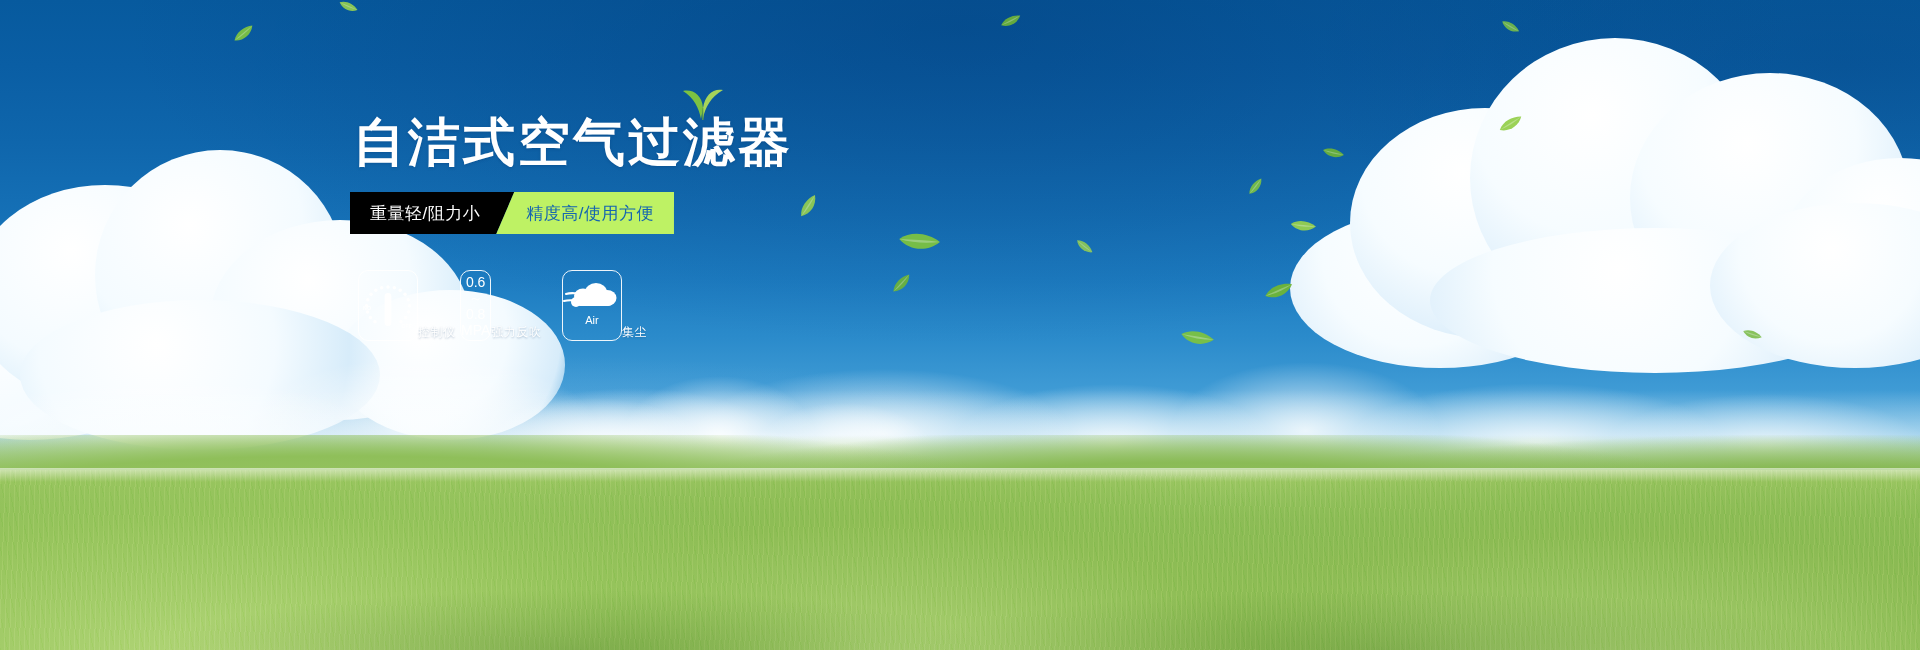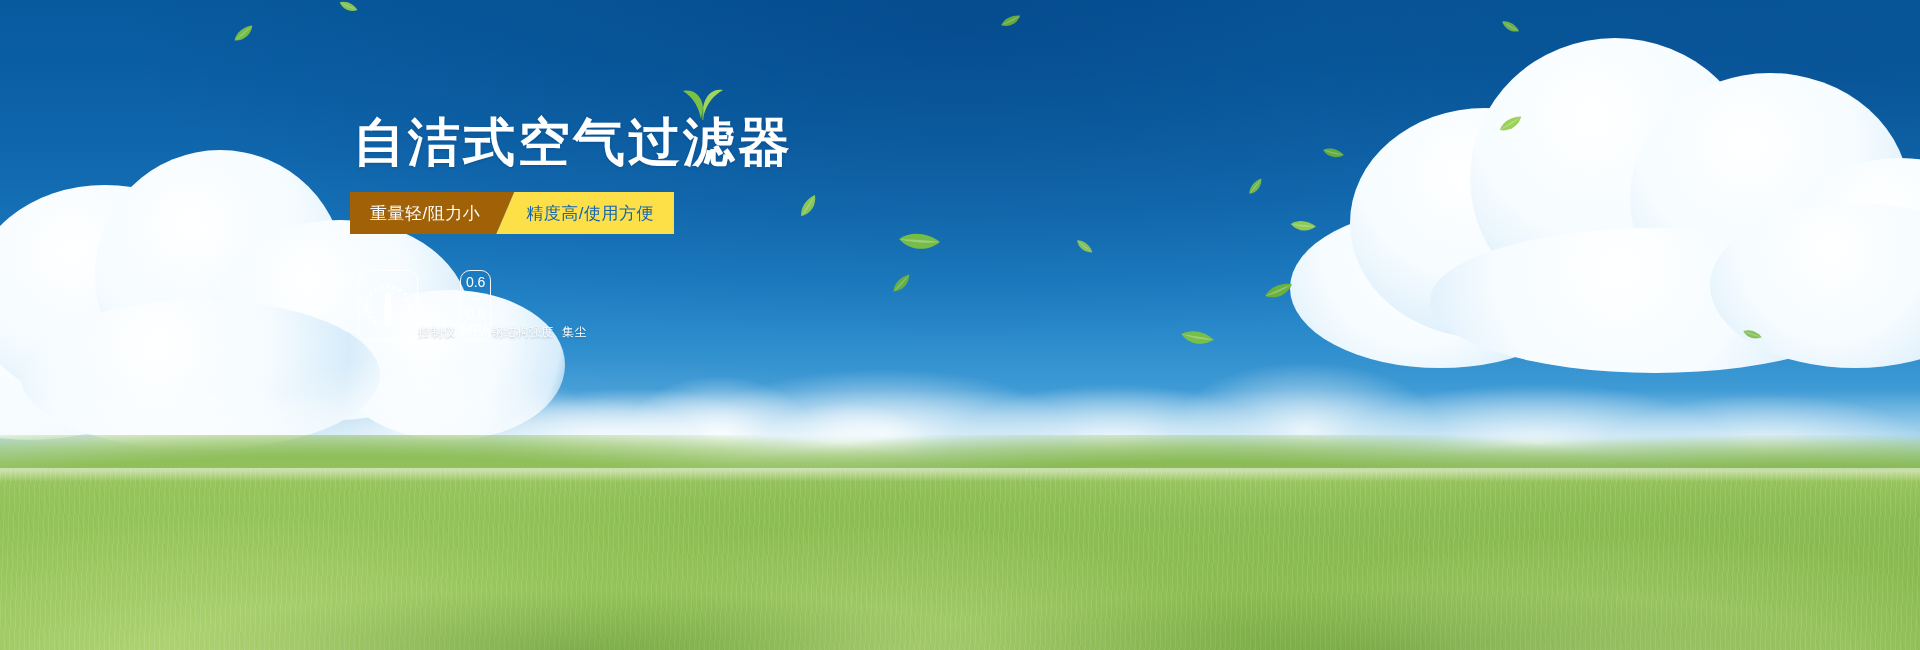--- a/index.html
+++ b/index.html
@@ -147,28 +147,28 @@
   .tab {
     position:relative;
     height:42px;
     display:flex; align-items:center; justify-content:center;
     font-size:17px; letter-spacing:.5px;
     padding:0 20px;
     white-space:nowrap;
     cursor:pointer;
   }
   .tab-a {
-    background:#a16207;
+    background:#000000;
     color:#ffffff;
     padding-right:34px;
     clip-path:polygon(0 0, 100% 0, calc(100% - 18px) 100%, 0 100%);
     min-width:150px;
   }
   .tab-b {
-    background:#fde047;
+    background:#bef264;
     color:#1565b0;
     margin-left:-18px;
     padding-left:30px; 
     clip-path:polygon(18px 0, 100% 0, 100% 100%, 0 100%);
   }
 
   .features {
     position:absolute; left:8px; top:270px;
     display:flex; gap:31px;
   }
@@ -370,24 +370,40 @@
         <div class="flabel">控制仪</div>
       </div>
 
       <div class="feature">
         <div class="fbox">
           <div class="fbox-text">
             <div>0.6～0.8</div>
             <div>MPA</div>
           </div>
         </div>
-        <div class="flabel">钢结构强度</div>
+        <div class="flabel">强力反吹</div>
       </div>
 
 
 
       <div class="feature">
+        <div class="fbox">
+          <svg width="58" height="50" viewBox="0 0 58 50">
+            <g fill="#ffffff">
+              <ellipse cx="20" cy="15" rx="9" ry="7.5"></ellipse>
+              <ellipse cx="33" cy="11" rx="11" ry="9"></ellipse>
+              <ellipse cx="44" cy="17" rx="9.5" ry="8"></ellipse>
+              <rect x="12" y="15" width="38" height="10" rx="5"></rect>
+              <ellipse cx="13" cy="21" rx="5" ry="5"></ellipse>
+            </g>
+            <g fill="none" stroke="#ffffff" stroke-width="2.1" stroke-linecap="round">
+              <path d="M3 13 C9 11 13 13 17 12"></path>
+              <path d="M1 20 C7 18.5 10 20 14 19"></path>
+            </g>
+            <text x="29" y="43" text-anchor="middle" font-family="Liberation Sans, sans-serif" font-size="11" fill="#ffffff">Air</text>
+          </svg>
+        </div>
         <div class="flabel">集尘</div>
       </div>
 
     </div>
   </div>
 </div>
 
 </body></html>

